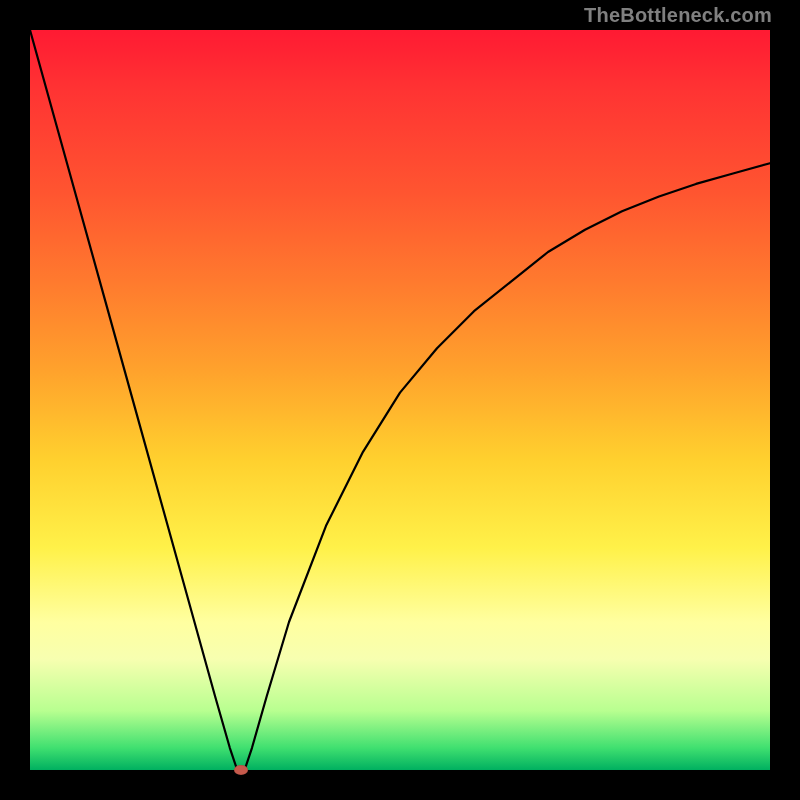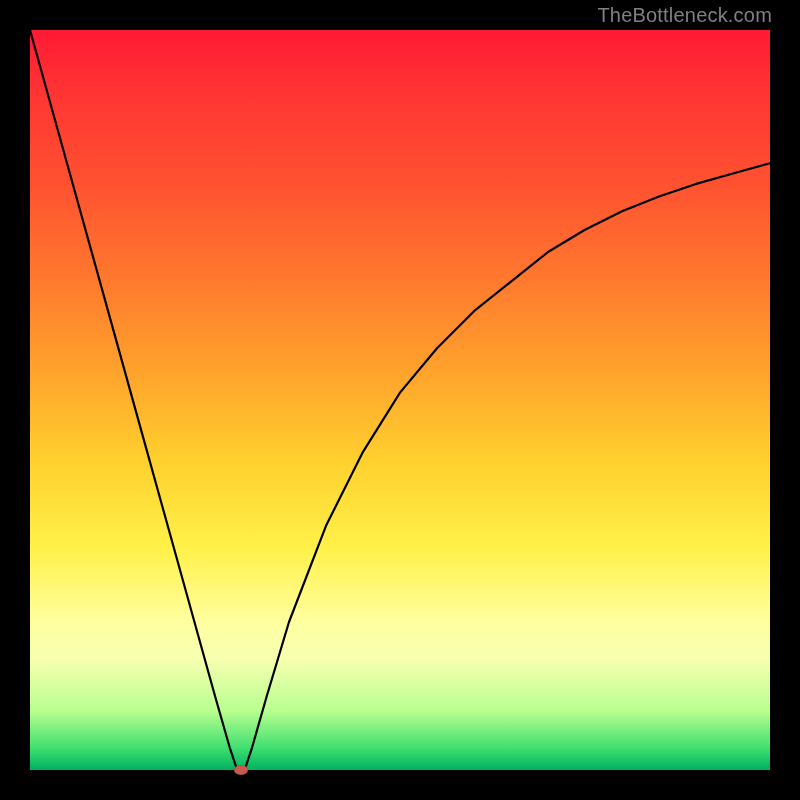--- a/index.html
+++ b/index.html
@@ -40,21 +40,21 @@
       #00b060 100%
     );
   }
   .watermark {
     position: absolute;
     top: 4px;
     right: 28px;
     color: #808080;
     font-size: 20px;
     letter-spacing: 0.2px;
-    font-weight: 400;
+    font-weight: 700;
     user-select: none;
   }
   svg.curve {
     position: absolute;
     left: 0;
     top: 0;
     width: 740px;
     height: 740px;
     overflow: visible;
   }

